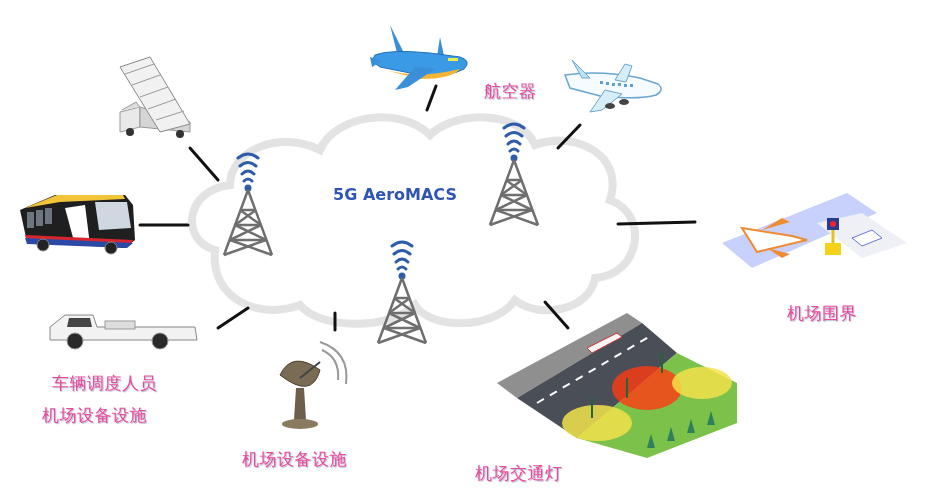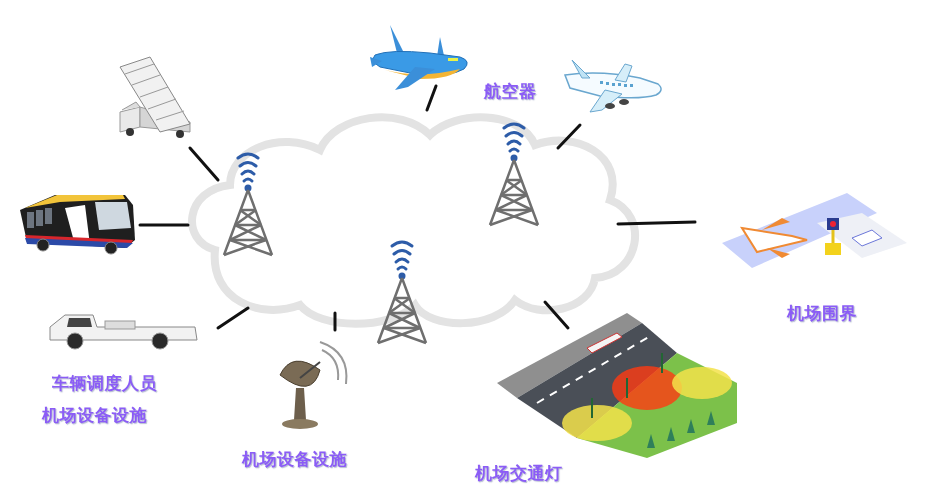--- a/index.html
+++ b/index.html
@@ -1,17 +1,17 @@
 <!DOCTYPE html>
 <html><head>
 <meta charset="utf-8">
 <style>
   html,body{margin:0;padding:0;background:#fff;}
   body{width:935px;height:492px;position:relative;overflow:hidden;font-family:"Liberation Sans","DejaVu Sans",sans-serif;}
-  .label{position:absolute;color:#8b5cf6;font-weight:bold;font-size:17px;letter-spacing:0.5px;text-shadow:1px 1px 1px rgba(40,60,120,0.35);white-space:nowrap;font-family:"DejaVu Sans",sans-serif;}
+  .label{position:absolute;color:#ec4899;font-weight:normal;font-size:17px;letter-spacing:0.5px;text-shadow:1px 1px 1px rgba(40,60,120,0.35);white-space:nowrap;font-family:"DejaVu Sans",sans-serif;}
   .center-title{position:absolute;left:310px;top:185px;width:170px;text-align:center;color:#2f55b4;font-weight:bold;font-size:16px;line-height:20px;font-family:"DejaVu Sans",sans-serif;}
   svg{position:absolute;overflow:visible;}
 </style>
 </head>
 <body>
 
 <svg width="935" height="492" style="left:0;top:0;">
   <path d="M215,250
            C180,240 185,190 230,185
            C230,150 280,130 320,150
@@ -75,20 +75,21 @@
   </g>
   <circle cx="28" cy="38" r="3.5" fill="#2d5ca8"></circle>
   <g stroke="#6f6f6f" stroke-width="2.5" fill="none">
     <path d="M28,40 L4,105 M28,40 L52,105"></path>
     <path d="M20,60 L36,60 M15,75 L41,75 M10,90 L46,90"></path>
     <path d="M20,60 L41,75 M36,60 L15,75 M15,75 L46,90 M41,75 L10,90 M10,90 L52,105 M46,90 L4,105"></path>
   </g>
 </svg>
 
 <div class="center-title">
+  <div>5G AeroMACS</div>
 </div>
 
 <svg width="115" height="80" style="left:360px;top:15px;">
   <path d="M30,10 L45,40 L38,42 Z" fill="#3b8fd9"></path>
   <path d="M80,22 L86,50 L76,48 Z" fill="#3b8fd9"></path>
   <path d="M15,40 Q30,34 70,38 L100,42 Q112,46 104,54 Q90,62 60,60 L20,52 Q10,46 15,40 Z" fill="#3a9ae6" stroke="#2170b8" stroke-width="1"></path>
   <path d="M25,55 Q60,64 100,54 Q92,64 60,64 Z" fill="#f4b534"></path>
   <path d="M55,52 L35,75 L48,72 L75,54 Z" fill="#3b8fd9"></path>
   <path d="M10,42 L22,46 L12,52 Z" fill="#3b8fd9"></path>
   <rect x="88" y="43" width="10" height="3" fill="#e9f24a"></rect>

